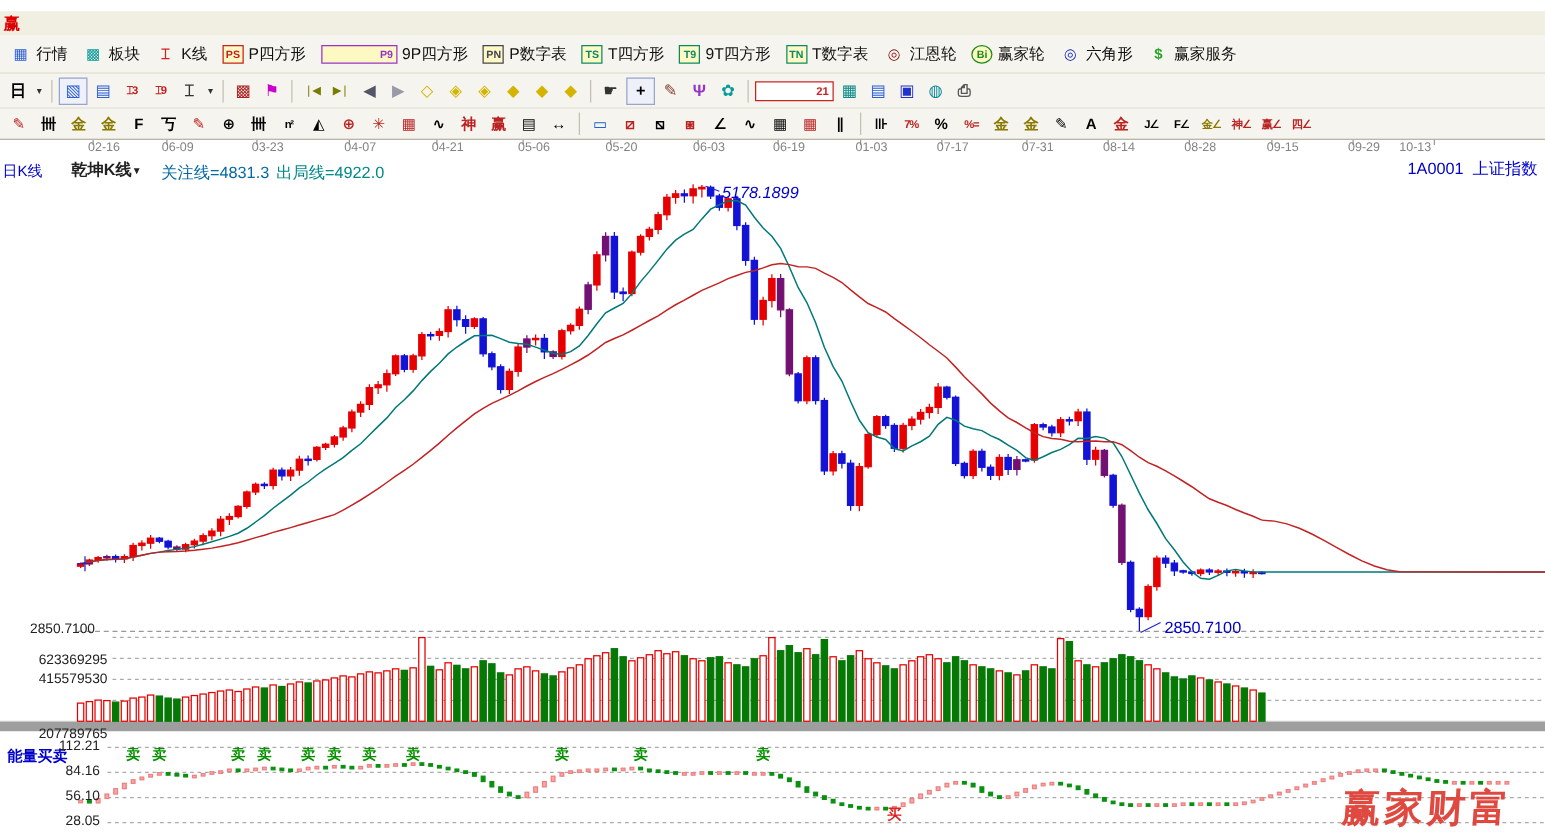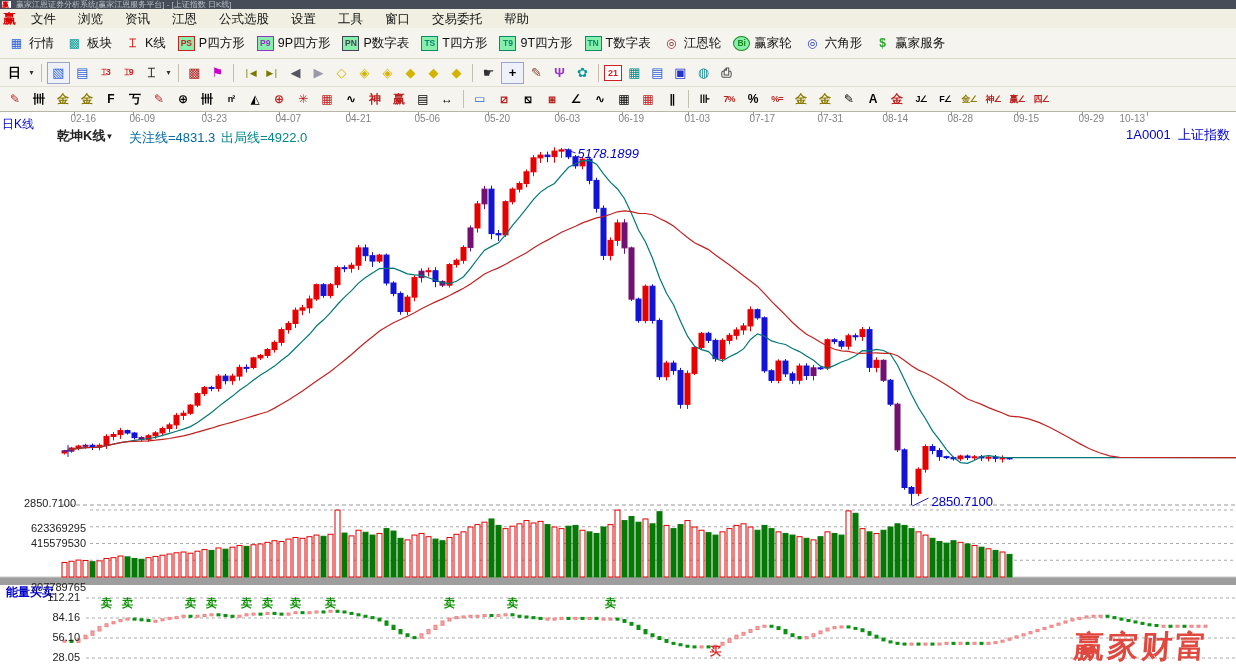--- a/index.html
+++ b/index.html
@@ -12,77 +12,72 @@
   .menubar{position:absolute;left:0;top:9px;width:1236px;height:19px;background:#f1efe2;border-bottom:1px solid #d9d5c3;display:flex;align-items:center;}
   .menubar .mlogo{color:#d00;font-weight:bold;font-size:13px;margin:0 4px 0 3px;}
   .menubar .mitem{font-size:12.5px;color:#111;padding:0 11px;height:19px;line-height:19px;cursor:default;}
   
   .tbar{position:absolute;left:0;width:1236px;background:#f5f4ee;display:flex;align-items:center;}
   .tb1{top:28px;height:30px;border-bottom:1px solid #ddd9c9;padding-left:3px;}
   .tb2{top:59px;height:27px;border-bottom:1px solid #e2dfd2;padding-left:3px;}
   .tb3{top:87px;height:24px;border-bottom:1px solid #c9c5b5;padding-left:3px;}
   .tbtn{display:flex;align-items:center;margin-right:2px;padding:1px 5px;height:24px;}
   .tbtn .ic{display:inline-flex;align-items:center;justify-content:center;width:17px;height:15px;font-size:12px;margin-right:4px;font-weight:bold;}
-  .tbtn .ic.box{border:1px solid currentColor;font-size:8.5px;width:15px;height:13px;background:#86efac;}
+  .tbtn .ic.box{border:1px solid currentColor;font-size:8.5px;width:15px;height:13px;background:#fef9c3;}
   .tbtn .ic.rnd{border-radius:50%;}
   .tbtn .lbl{font-size:12.5px;color:#111;white-space:nowrap;}
   .tcell{display:inline-flex;align-items:center;justify-content:center;width:21px;height:20px;margin:0 1px;font-size:13px;font-weight:bold;}
   .tcell.narrow{width:9px;font-size:8px;}
   .tcell.sel{border:1px solid #9aa4c8;background:#eef1fa;}
   .tcell.box9{border:1px solid currentColor;background:#fff;font-size:9px;width:16px;height:14px;}
   .tcell.small{font-size:9px;letter-spacing:-1px;}
   .tsep{display:inline-block;width:1px;height:18px;background:#c3c0b2;margin:0 4px;}
   .t3cell{display:inline-flex;align-items:center;justify-content:center;width:22px;height:19px;margin:0 1px;font-size:12px;font-weight:bold;}
   .t3cell.small{font-size:9px;letter-spacing:-1px;}
   
   .datestrip{position:absolute;left:0;top:111px;width:1236px;height:13px;background:#fff;border-top:1px solid #b9b6a8;}
   .dlabel{position:absolute;top:1px;width:44px;text-align:right;font-size:10px;color:#838383;}
   .dtick{position:absolute;top:0px;width:1px;height:4px;background:#999;}
   
   #chart-svg{position:absolute;left:0;top:124px;}
   .lab{position:absolute;white-space:nowrap;}
   .blue{color:#0000cc;} .red{color:#0369a1;} .teal{color:#008888;} .blk{color:#222;}
-  .f11{font-size:11px;} .f12{font-size:12px;} .f13{font-size:13px;}
+  .f11{font-size:11px;} .f12{font-size:12px;margin-top:13px;} .f13{font-size:13px;}
   .rt{text-align:right;}
   .watermark{position:absolute;left:1072px;top:626px;font-family:"Liberation Serif","DejaVu Serif",serif;font-weight:bold;font-size:31px;color:#dd3a30;letter-spacing:3px;transform:skewX(-4deg);opacity:.92;}
 </style>
 </head>
 <body>
 
 <div id="app">
 
-  <div class="titlebar">
-    <span class="tlogo">赢</span>
-    <span class="ttext">赢家江恩证券分析系统[赢家江恩服务平台] - [上证指数 日K线]</span>
-  </div>
 
   <div class="menubar">
     <span class="mlogo">赢</span>
-    <span id="menu-items"><span class="mitem">文件</span><span class="mitem">浏览</span><span class="mitem">资讯</span><span class="mitem">江恩</span><span class="mitem">公式选股</span><span class="mitem">设置</span><span class="mitem">工具</span><span class="mitem">窗口</span><span class="mitem">交易委托</span><span class="mitem">帮助</span></span>
   </div>
 
   <div class="tbar tb1" id="toolbar-main">
       <span class="tbtn">
         <span class="ic" style="color: rgb(43, 95, 217);">▦</span>
         <span class="lbl">行情</span>
       </span>
       <span class="tbtn">
         <span class="ic" style="color: rgb(10, 154, 154);">▩</span>
         <span class="lbl">板块</span>
       </span>
       <span class="tbtn">
         <span class="ic" style="color: rgb(212, 34, 34);">⌶</span>
         <span class="lbl">K线</span>
       </span>
       <span class="tbtn">
         <span class="ic box" style="color: rgb(194, 34, 34);">PS</span>
         <span class="lbl">P四方形</span>
       </span>
       <span class="tbtn">
-        <span class="ic box" style="color: rgb(153, 50, 204);">P9</span>
+        <span class="ic box" style="color: rgb(153, 50, 204); padding-left: 44px;">P9</span>
         <span class="lbl">9P四方形</span>
       </span>
       <span class="tbtn">
         <span class="ic box" style="color: rgb(68, 68, 85);">PN</span>
         <span class="lbl">P数字表</span>
       </span>
       <span class="tbtn">
         <span class="ic box" style="color: rgb(10, 138, 106);">TS</span>
         <span class="lbl">T四方形</span>
       </span>
@@ -135,21 +130,21 @@
       <span class="tcell" style="color: rgb(212, 180, 0);">◆</span>
       <span class="tcell" style="color: rgb(212, 180, 0);">◆</span>
       <span class="tcell" style="color: rgb(212, 180, 0);">◆</span>
       <span class="tsep"></span>
       <span class="tcell" style="color: rgb(51, 51, 51);">☛</span>
       <span class="tcell sel" style="color: rgb(0, 0, 0);">+</span>
       <span class="tcell" style="color: rgb(136, 68, 51);">✎</span>
       <span class="tcell" style="color: rgb(153, 50, 204);">Ψ</span>
       <span class="tcell" style="color: rgb(10, 154, 154);">✿</span>
       <span class="tsep"></span>
-      <span class="tcell box9" style="color: rgb(204, 34, 34);">21</span>
+      <span class="tcell box9" style="color: rgb(204, 34, 34); padding-left: 45px;">21</span>
       <span class="tcell" style="color: rgb(10, 138, 138);">▦</span>
       <span class="tcell" style="color: rgb(43, 95, 217);">▤</span>
       <span class="tcell" style="color: rgb(34, 51, 204);">▣</span>
       <span class="tcell" style="color: rgb(10, 138, 154);">◍</span>
       <span class="tcell" style="color: rgb(85, 85, 85);">⎙</span>
     </div>
   <div class="tbar tb3" id="toolbar-draw">
       <span class="t3cell" style="color: rgb(187, 34, 34);">✎</span>
       <span class="t3cell" style="color: rgb(0, 0, 0);">卌</span>
       <span class="t3cell" style="color: rgb(138, 122, 0);">金</span>

